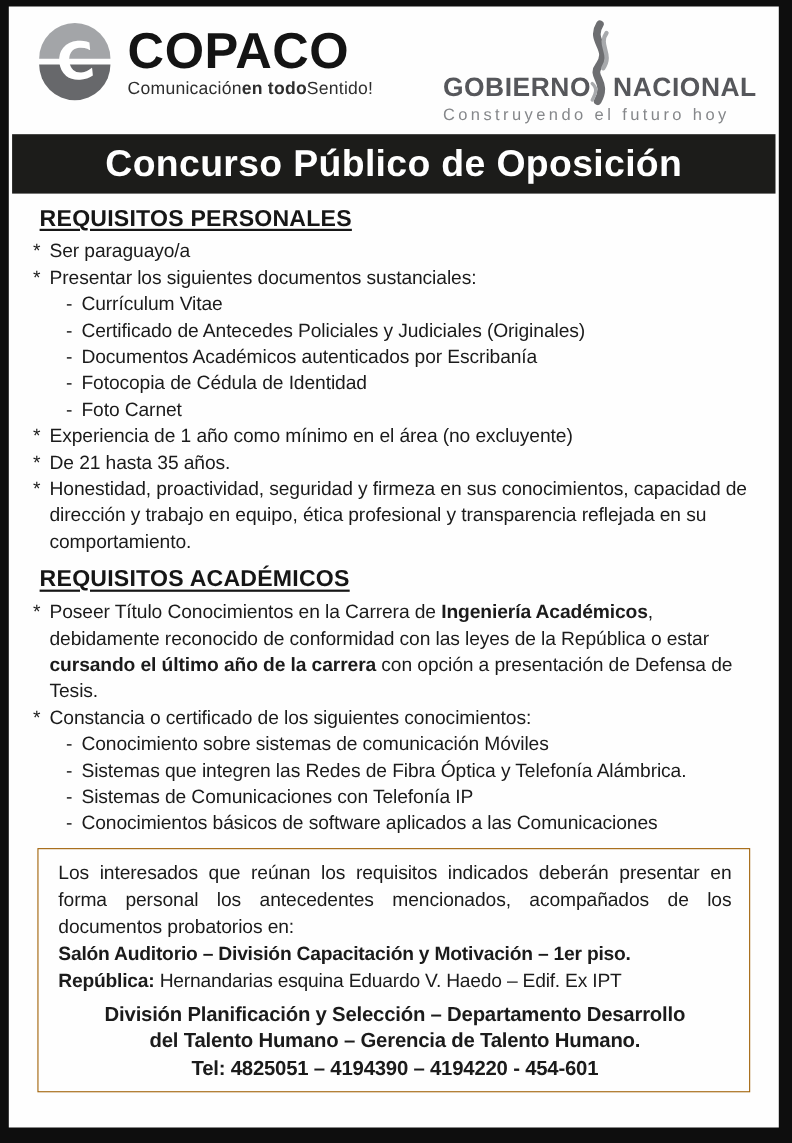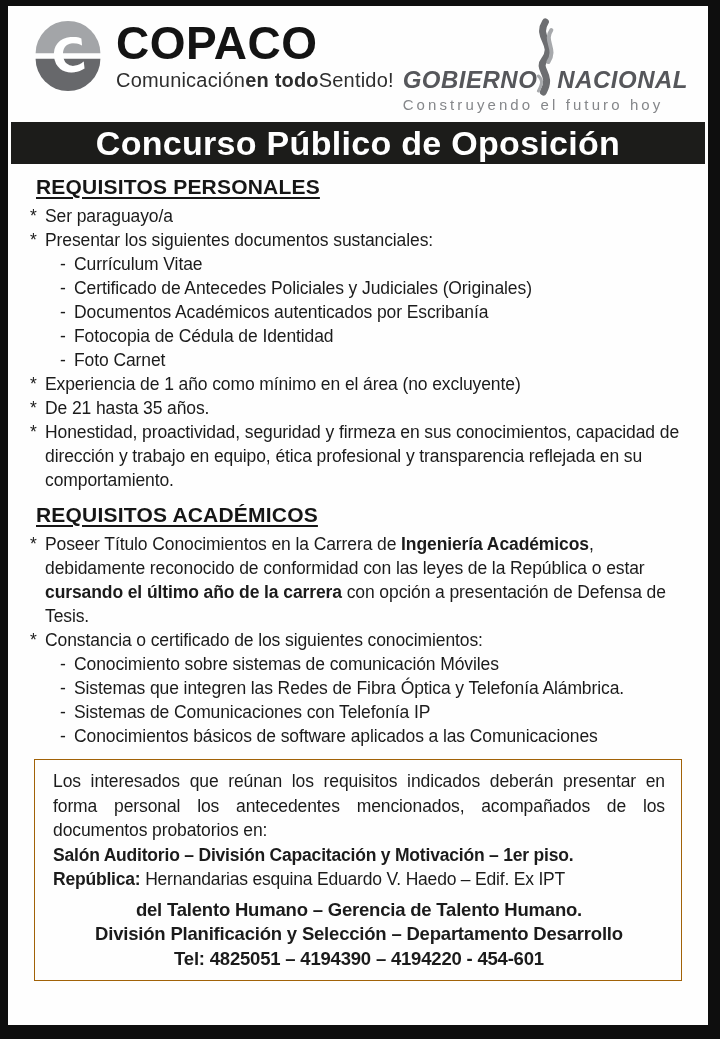--- a/index.html
+++ b/index.html
@@ -13,27 +13,27 @@
     border-width:6px 12px 14px 8px;
     overflow:hidden;
     font-family:"Liberation Sans", sans-serif;
     color:#1b1b1b;
   }
   
   .header { display:flex; justify-content:space-between; align-items:flex-start; padding:14px 14px 2px 24px; }
   .copaco { display:flex; gap:12px; align-items:center; }
   .copaco-text { display:flex; flex-direction:column; }
   .copaco-brand { font-size:46px; font-weight:bold; line-height:1; letter-spacing:0.5px; color:#141414; }
-  .copaco-tagline { font-size:20px; margin-top:3px; color:#2e2e2e; letter-spacing:0.2px; }
+  .copaco-tagline { font-size:16px; margin-top:3px; color:#2e2e2e; letter-spacing:0.2px; }
   .gob { margin-top:2px; margin-right:6px; }
-  .gob-title { position:relative; display:flex; gap:20px; font-size:24px; font-weight:bold; color:#56575b; letter-spacing:0.5px; margin-top:46px; line-height:1;font-style:italic; }
+  .gob-title { position:relative; display:flex; gap:20px; font-size:24px; font-weight:bold; color:#56575b; letter-spacing:0.5px; margin-top:46px; line-height:1; }
   .flame { position:absolute; top:-50px; left:50%; transform:translateX(-52%); }
   .gob-tagline { font-size:15px; color:#85878a; letter-spacing:3.1px; margin-top:4px; }
   
-  .banner { margin:7px 3px 0 3px; background:#1c1c1a; color:#ffffff; height:42px;
+  .banner { margin:7px 3px 0 3px; background:#1c1c1a; color:#ffffff; height:54px;
     display:flex; align-items:center; justify-content:center;
     font-size:34px; font-weight:bold; letter-spacing:0.3px; }
   
   .section { padding:0 14px 0 22px; }
   .section-title { display:inline-block; font-size:21px; font-weight:bold; margin:11px 0 5px 6px;
     text-decoration:underline; text-decoration-thickness:2px; text-underline-offset:3px; letter-spacing:0.2px; color:#161616; }
   .li { display:flex; font-size:17.5px; line-height:24px; letter-spacing:-0.1px; }
   .li .marker { flex:none; width:15px; }
   .li.sub { padding-left:30px; }
   .li.sub .marker { width:14px; }
@@ -156,19 +156,19 @@
           <div class="li-text"><span>Conocimientos básicos de software aplicados a las Comunicaciones</span></div>
         </div>
       </div>
   </div>
 
   <div class="info-box">
     <div class="intro">Los interesados que reúnan los requisitos indicados deberán presentar en forma personal los antecedentes mencionados, acompañados de los documentos probatorios en:</div>
     <div class="info-line"><b>Salón Auditorio – División Capacitación y Motivación – 1er piso.</b></div>
     <div class="info-line"><b>República: </b><span>Hernandarias esquina Eduardo V. Haedo – Edif. Ex IPT</span></div>
     <div class="box-footer">
+      <div>División Planificación y Selección – Departamento Desarrollo</div>
       <div>del Talento Humano – Gerencia de Talento Humano.</div>
-      <div>División Planificación y Selección – Departamento Desarrollo</div>
       <div>Tel: 4825051 – 4194390 – 4194220 - 454-601</div>
     </div>
   </div>
 
 </div>
 
 </body></html>

